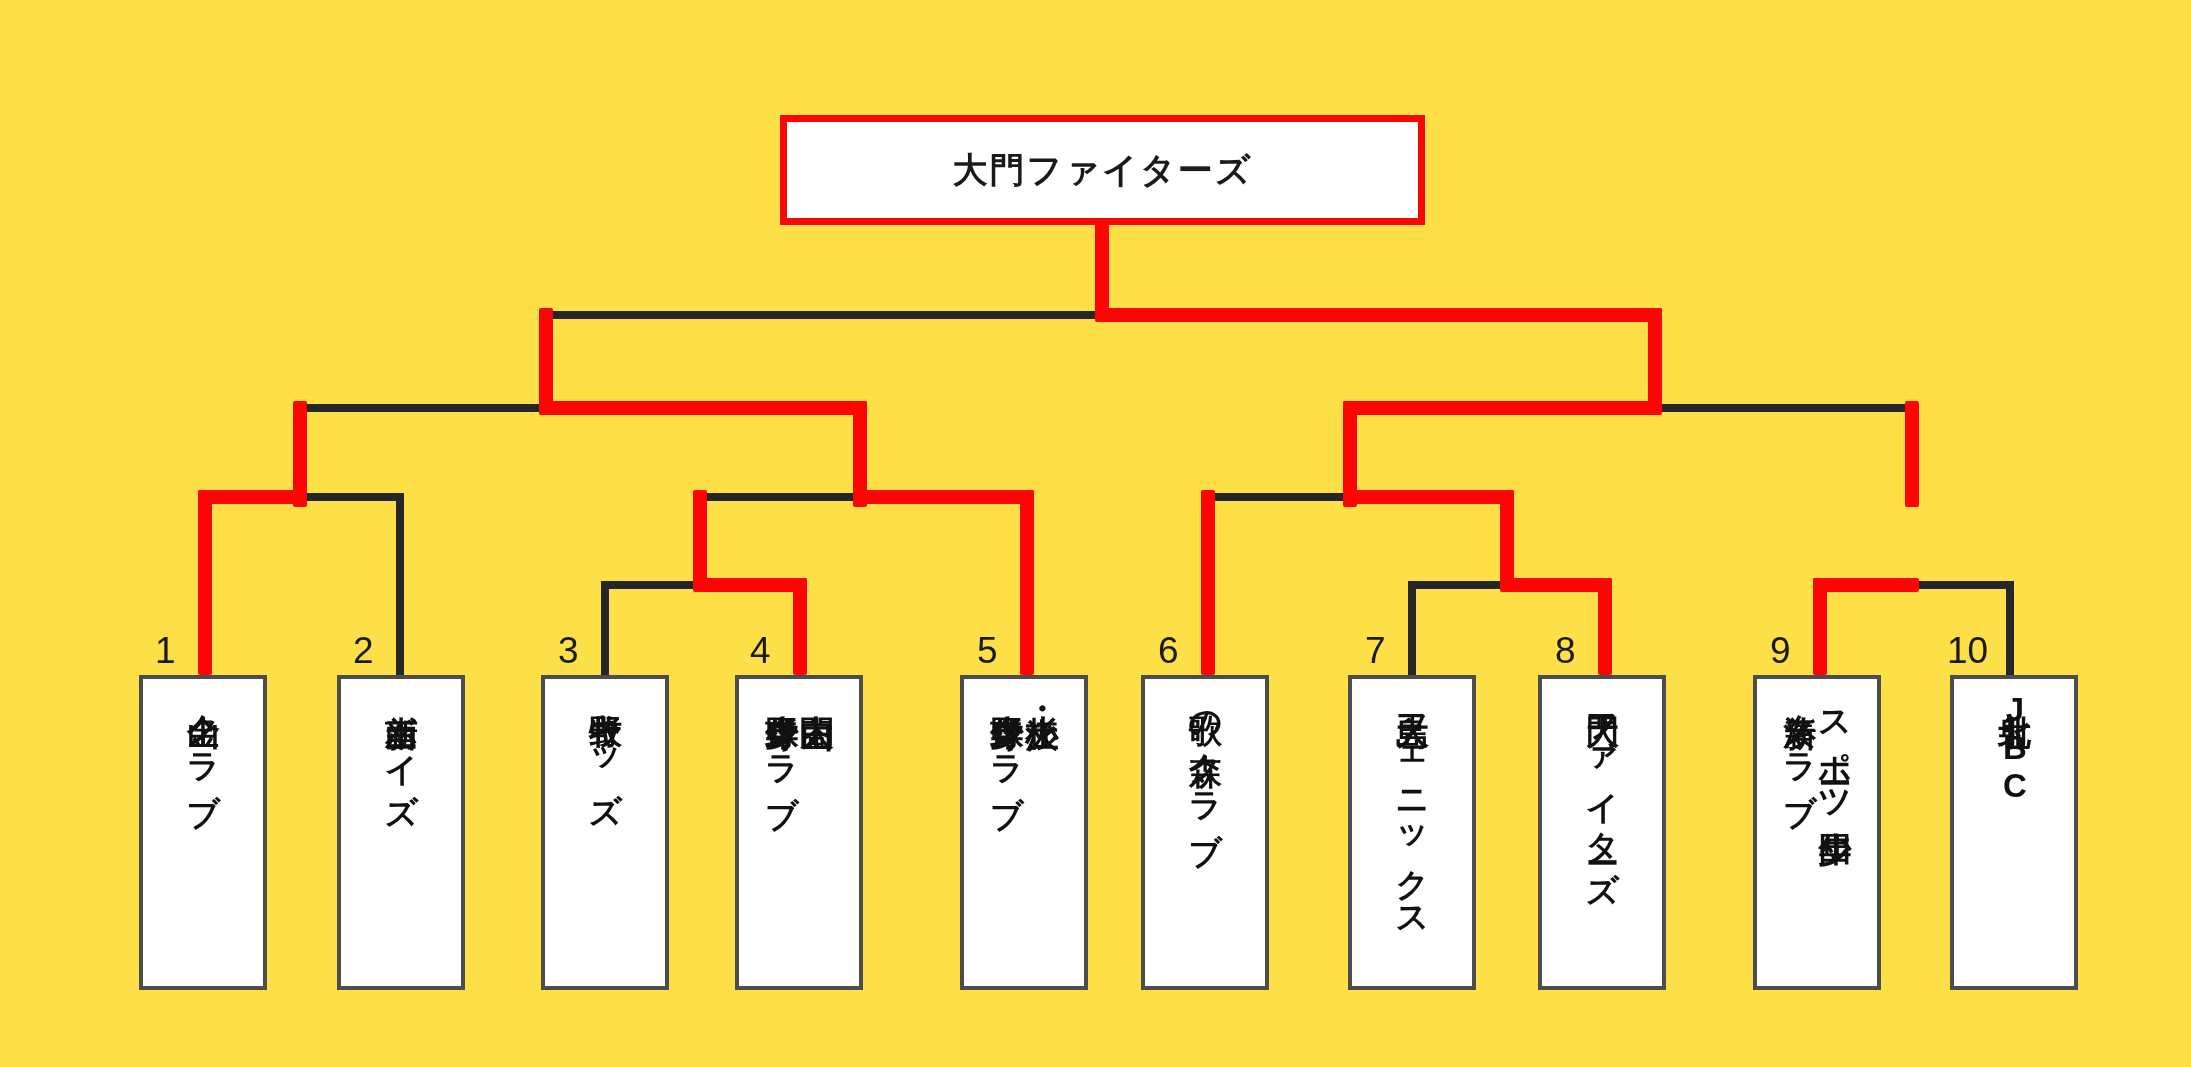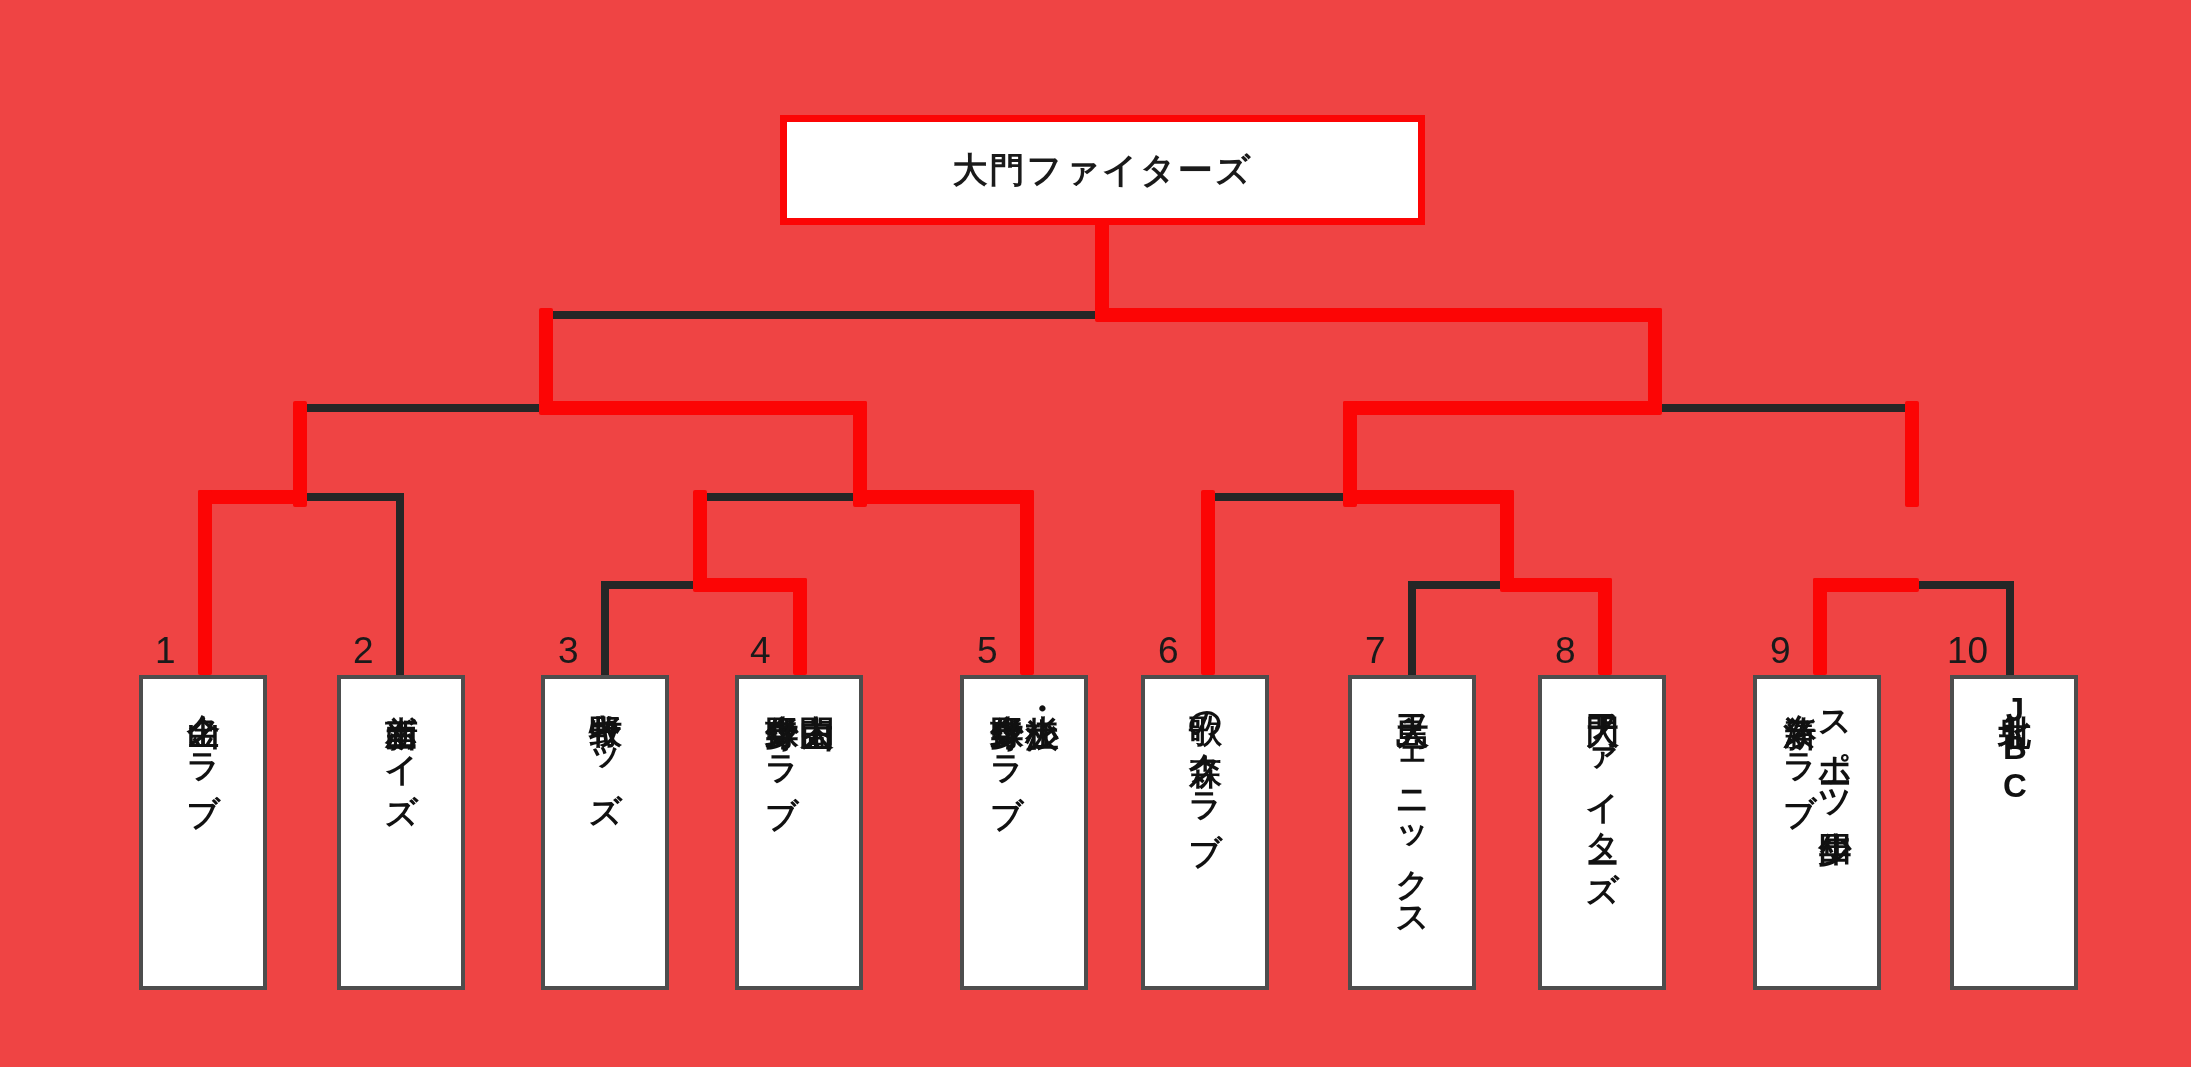--- a/index.html
+++ b/index.html
@@ -1,18 +1,18 @@
 <!DOCTYPE html>
 <html><head>
 <meta charset="utf-8">
 <title>Tournament Bracket</title>
 <style>
   html,body{margin:0;padding:0;background:#ffffff;}
   body{font-family:"Liberation Sans","DejaVu Sans",sans-serif;}
-  #stage{position:relative;width:2191px;height:1067px;background:#ef4444;overflow:hidden;}
+  #stage{position:relative;width:2191px;height:1067px;background:#fde047;overflow:hidden;}
 
   
   .ln{position:absolute;background:#262626;}
   .ln.red{background:#fc0505;border-radius:2px;z-index:5;}
   .ln.blk{z-index:3;}
 
   
   .champ-box{
     position:absolute;
     border:7px solid #fc0505;

